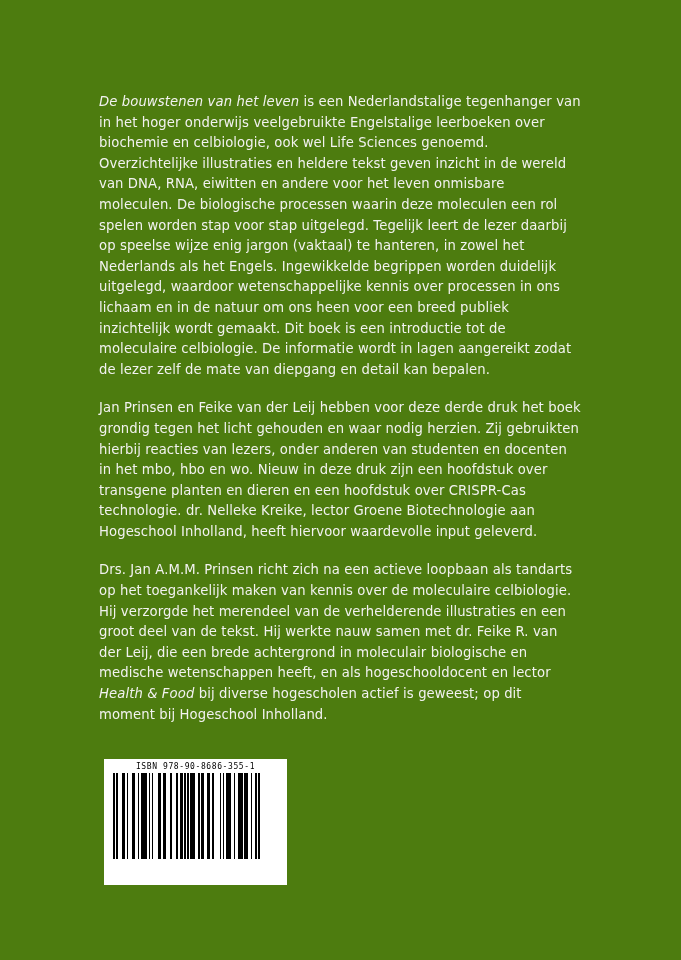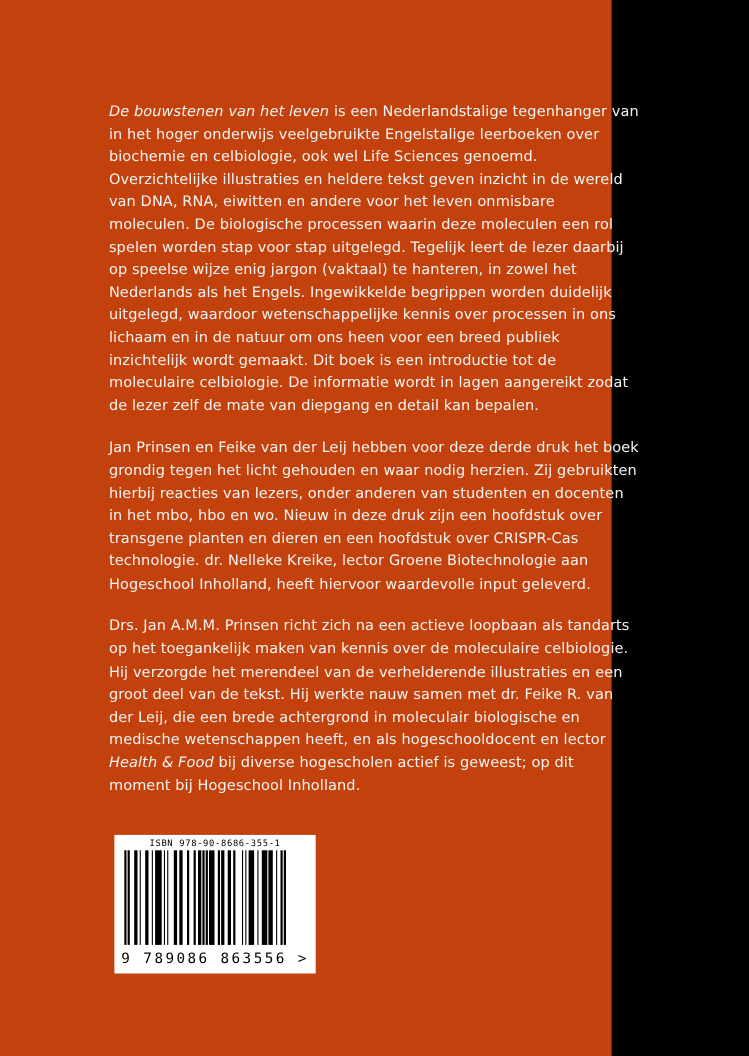--- a/index.html
+++ b/index.html
@@ -8,23 +8,23 @@
     background: #000000;
   }
   body {
     width: 681px;
     height: 960px;
     overflow: hidden;
     font-family: "Liberation Sans", sans-serif;
   }
   .book-back {
     position: relative;
-    width: 556px;
+    width: 681px;
     height: 960px;
-    background: #c2410c;
+    background: #4d7c0f;
   }
   .text-block {
     position: absolute;
     left: 99px;
     top: 92px;
     width: 482px;
     color: #f2f2f0;
     font-family: "DejaVu Sans", sans-serif;
     font-size: 13.2px;
     line-height: 20.6px;
@@ -159,16 +159,15 @@
         <span style="width: 4.65px;"></span>
         <span class="gap" style="width: 1.55px;"></span>
         <span style="width: 3.1px;"></span>
         <span class="gap" style="width: 3.1px;"></span>
         <span style="width: 1.55px;"></span>
         <span class="gap" style="width: 3.1px;"></span>
         <span style="width: 1.55px;"></span>
         <span class="gap" style="width: 1.55px;"></span>
         <span style="width: 1.55px;"></span>
       </div>
-    <div class="barcode-digits">9 789086 863556 &gt;</div>
   </div>
 
 </div>
 
 </body></html>

